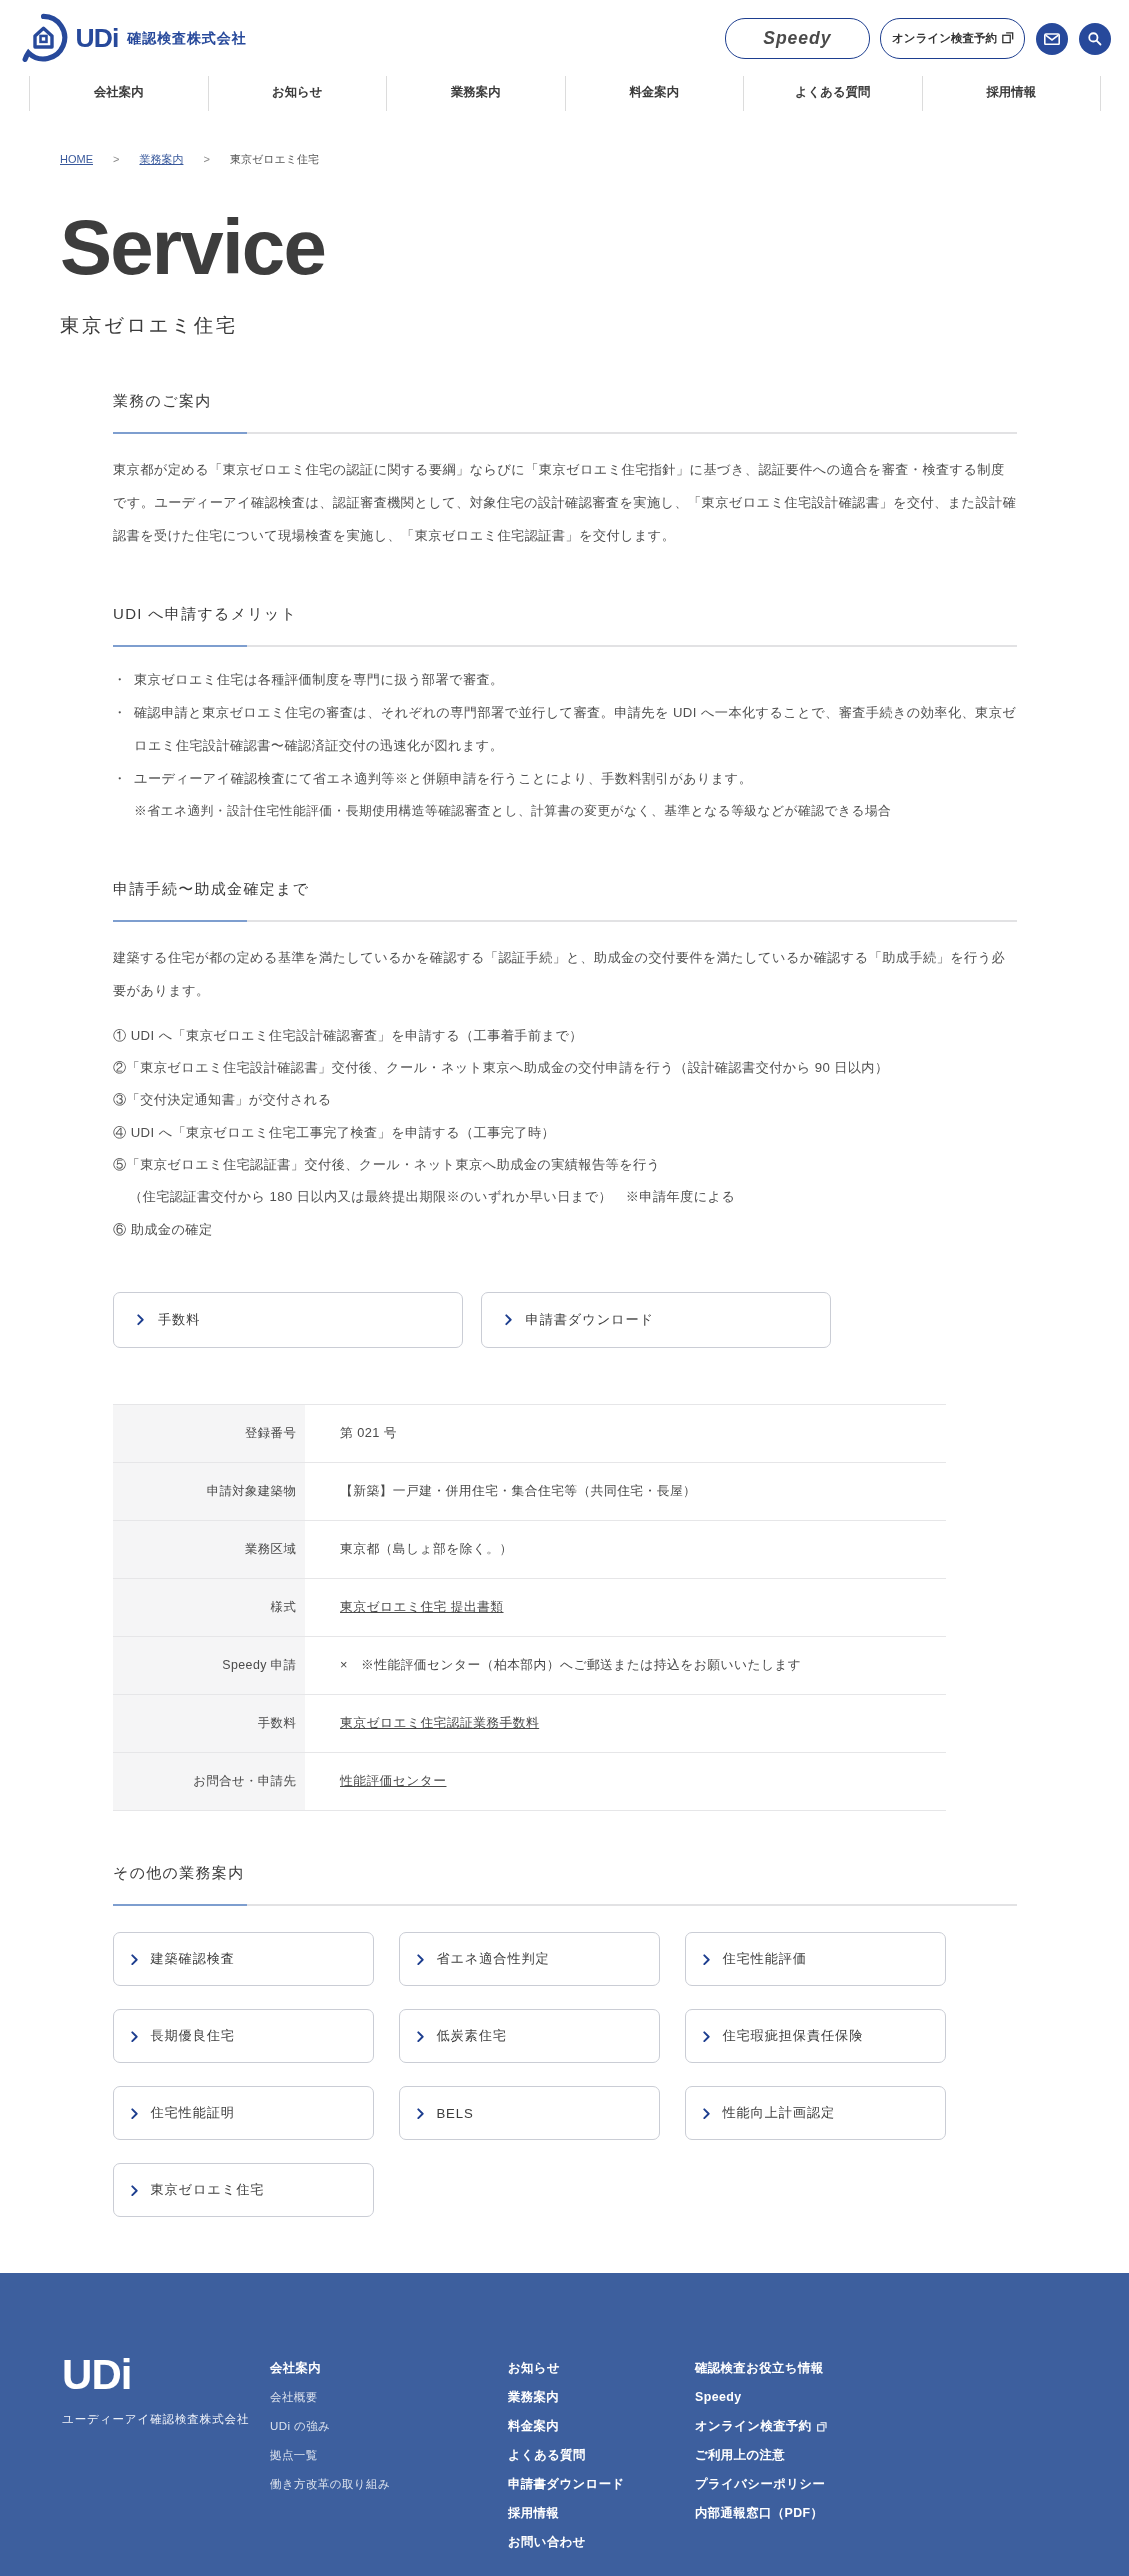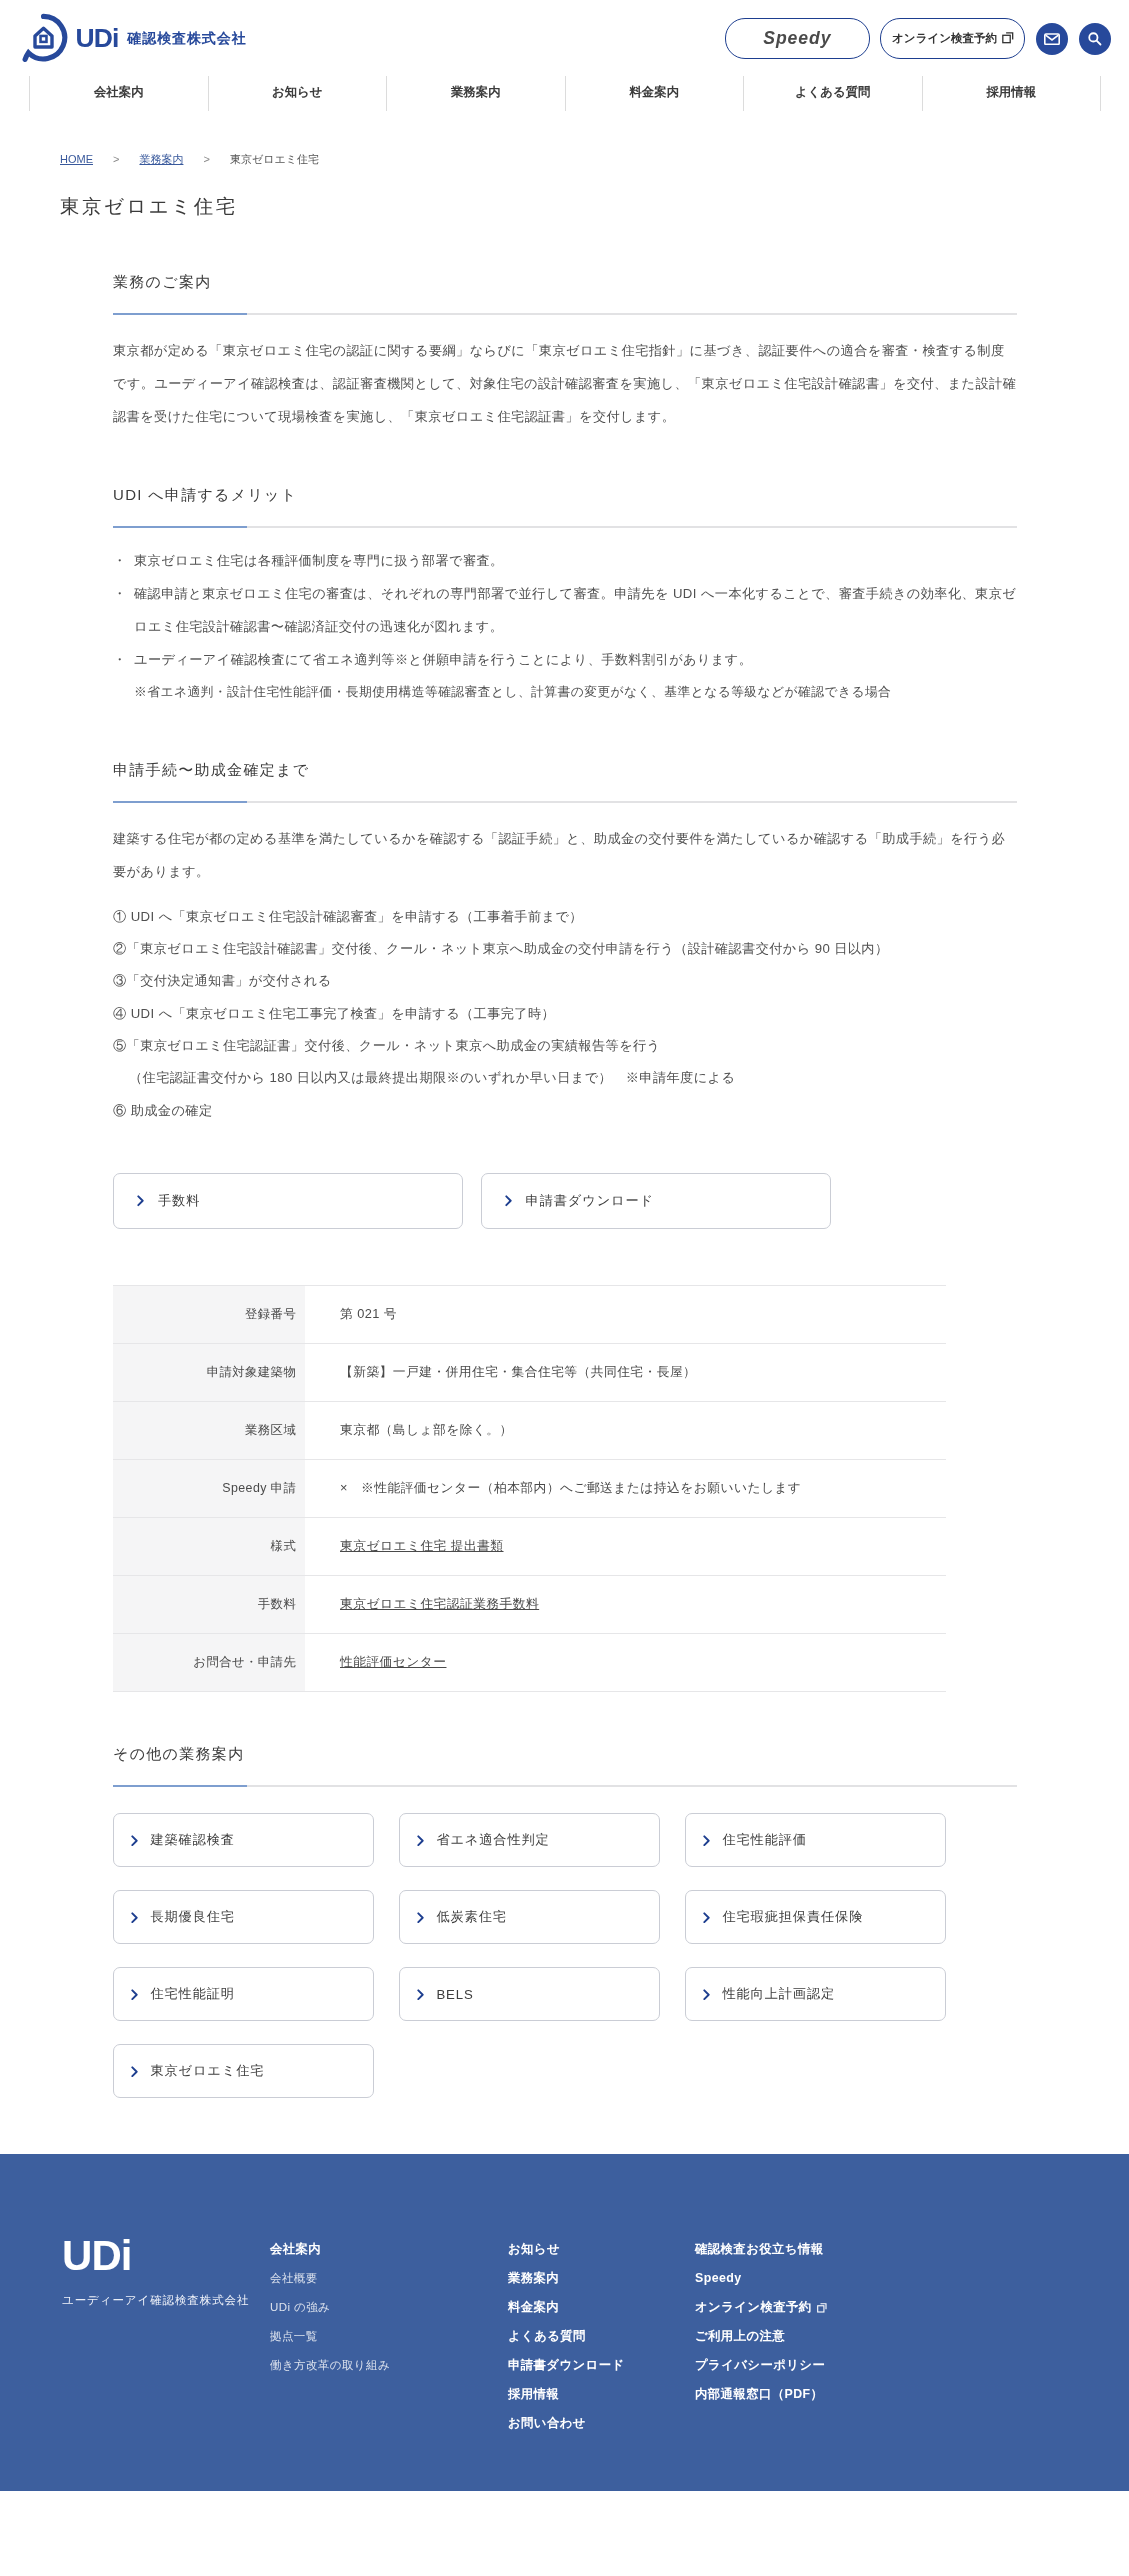--- a/index.html
+++ b/index.html
@@ -129,20 +129,21 @@
 <main>
   <div class="container">
     <div class="breadcrumb">
       <a>HOME</a>
       <span class="sep">&gt;</span>
       <a>業務案内</a>
       <span class="sep">&gt;</span>
       <span class="current">東京ゼロエミ住宅</span>
     </div>
 
+    <h1 class="page-title">Service</h1>
     <p class="page-subtitle">東京ゼロエミ住宅</p>
 
     <section class="content-block">
       <h2>業務のご案内</h2>
       <div class="divider">
           <span class="divider-accent"></span>
         </div>
       <p class="body-text">東京都が定める「東京ゼロエミ住宅の認証に関する要綱」ならびに「東京ゼロエミ住宅指針」に基づき、認証要件への適合を審査・検査する制度です。ユーディーアイ確認検査は、認証審査機関として、対象住宅の設計確認審査を実施し、「東京ゼロエミ住宅設計確認書」を交付、また設計確認書を受けた住宅について現場検査を実施し、「東京ゼロエミ住宅認証書」を交付します。</p>
     </section>
 
@@ -208,26 +209,26 @@
         </tr>
         <tr>
           <th>申請対象建築物</th>
           <td>【新築】一戸建・併用住宅・集合住宅等（共同住宅・長屋）</td>
         </tr>
         <tr>
           <th>業務区域</th>
           <td>東京都（島しょ部を除く。）</td>
         </tr>
         <tr>
+          <th>様式</th>
+          <td><a>東京ゼロエミ住宅 提出書類</a></td>
+        </tr>
+        <tr>
           <th>Speedy 申請</th>
           <td>×　※性能評価センター（柏本部内）へご郵送または持込をお願いいたします</td>
-        </tr>
-        <tr>
-          <th>様式</th>
-          <td><a>東京ゼロエミ住宅 提出書類</a></td>
         </tr>
         <tr>
           <th>手数料</th>
           <td><a>東京ゼロエミ住宅認証業務手数料</a></td>
         </tr>
         <tr>
           <th>お問合せ・申請先</th>
           <td><a>性能評価センター</a></td>
         </tr>
       </tbody>

